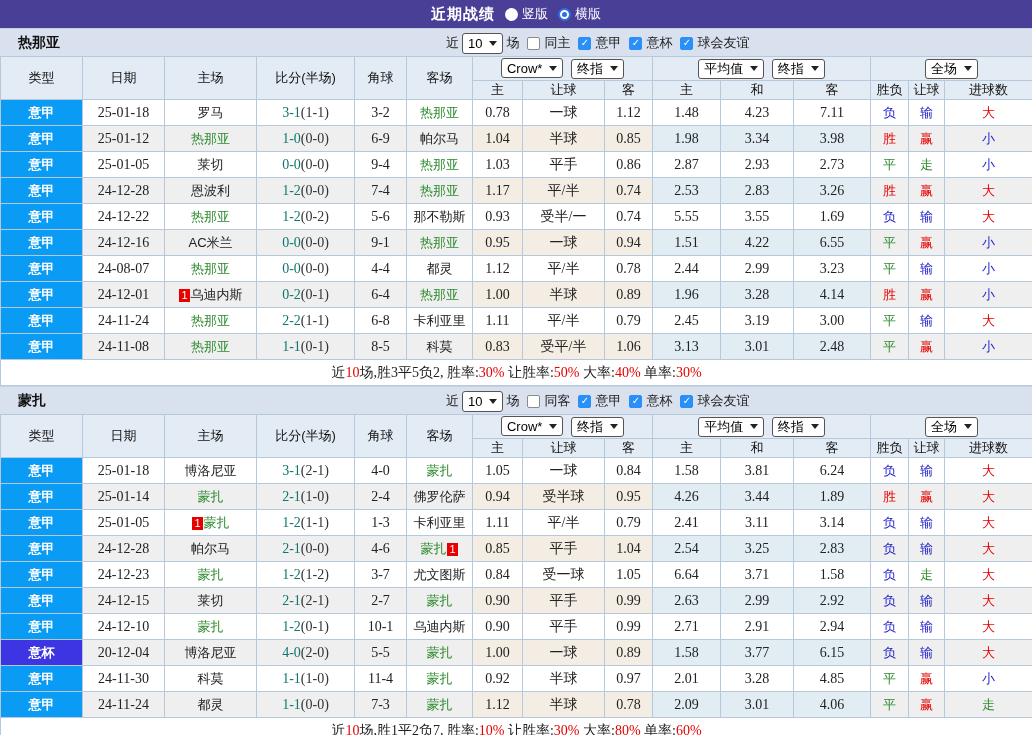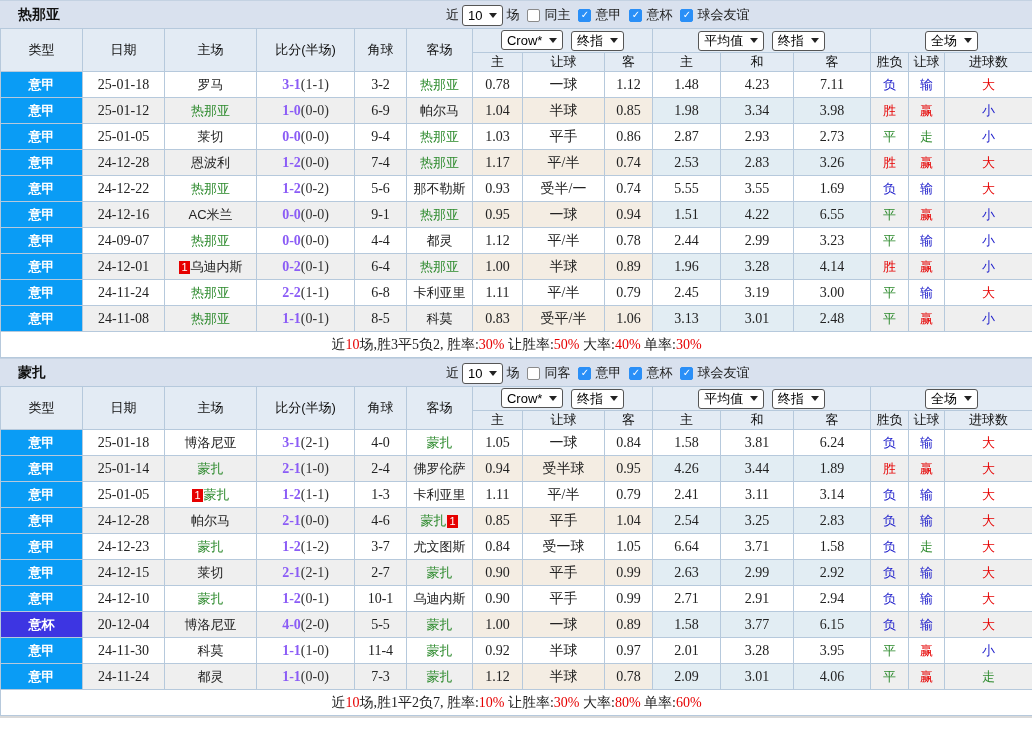--- a/index.html
+++ b/index.html
@@ -72,38 +72,49 @@
   tr.odd td { background: #ffffff; }
   td.crow { background: #fbf5ed; }
   tr.even td.crow { background: #f4ede3; }
   td.avg { background: #eaf4f9; }
   tr.even td.avg { background: #e2edf3; }
   td.type { color: #fff !important; font-weight: bold; }
   .num, td.crow, td.avg {
     font-family: "Liberation Serif", "DejaVu Serif", serif;
     font-size: 14px;
   }
-  .score-main { color: #8b5cf6; font-weight: bold; }
+  .score-main { color: #0f766e; }
   .score-half { color: #333; }
   .team-focus { color: #2d8a2d; }
   .red-badge {
     display: inline-block; background: #e60000; color: #fff;
     font-size: 11px; line-height: 13px; padding: 0 2px; margin: 0 1px;
     font-family: "Liberation Sans", sans-serif;
   }
   td.summary {
     height: 26px; background: #fff;
     font-family: "Liberation Serif", "DejaVu Serif", serif; font-size: 14px;
   }
 </style>
 </head>
 <body>
 
 <div class="page">
 
+  <div class="topbar">
+    <span class="title">近期战绩</span>
+    <span class="radio-opt">
+      <span class="radio"></span>
+      <span>竖版</span>
+    </span>
+    <span class="radio-opt">
+      <span class="radio checked"></span>
+      <span>横版</span>
+    </span>
+  </div>
 
   <div class="section">
     <div class="section-bar">
       <span class="team-name">热那亚</span>
       <span class="controls">
         <span>近</span>
         <span class="sel">
           <span>10</span>
             <span class="arrow"></span>
         </span>
@@ -288,21 +299,21 @@
             <td class="crow">0.94</td>
             <td class="avg">1.51</td>
             <td class="avg">4.22</td>
             <td class="avg">6.55</td>
             <td style="color: rgb(45, 138, 45);">平</td>
             <td style="color: rgb(230, 0, 0);">赢</td>
             <td style="color: rgb(34, 34, 204);">小</td>
           </tr>
           <tr class="odd">
             <td class="type" style="background: rgb(10, 156, 245);">意甲</td>
-            <td class="num">24-09-07</td>
+            <td class="num">24-08-07</td>
             <td><span class="team-focus">热那亚</span></td>
             <td class="num"><span class="score-main">0-0</span><span class="score-half">(0-0)</span></td>
             <td class="num">4-4</td>
             <td><span>都灵</span></td>
             <td class="crow">1.12</td>
             <td class="crow">平/半</td>
             <td class="crow">0.78</td>
             <td class="avg">2.44</td>
             <td class="avg">2.99</td>
             <td class="avg">3.23</td>
@@ -604,21 +615,21 @@
             <td class="num">24-11-30</td>
             <td><span>科莫</span></td>
             <td class="num"><span class="score-main">1-1</span><span class="score-half">(1-0)</span></td>
             <td class="num">11-4</td>
             <td><span class="team-focus">蒙扎</span></td>
             <td class="crow">0.92</td>
             <td class="crow">半球</td>
             <td class="crow">0.97</td>
             <td class="avg">2.01</td>
             <td class="avg">3.28</td>
-            <td class="avg">3.95</td>
+            <td class="avg">4.85</td>
             <td style="color: rgb(45, 138, 45);">平</td>
             <td style="color: rgb(230, 0, 0);">赢</td>
             <td style="color: rgb(34, 34, 204);">小</td>
           </tr>
           <tr class="even">
             <td class="type" style="background: rgb(10, 156, 245);">意甲</td>
             <td class="num">24-11-24</td>
             <td><span>都灵</span></td>
             <td class="num"><span class="score-main">1-1</span><span class="score-half">(0-0)</span></td>
             <td class="num">7-3</td>

